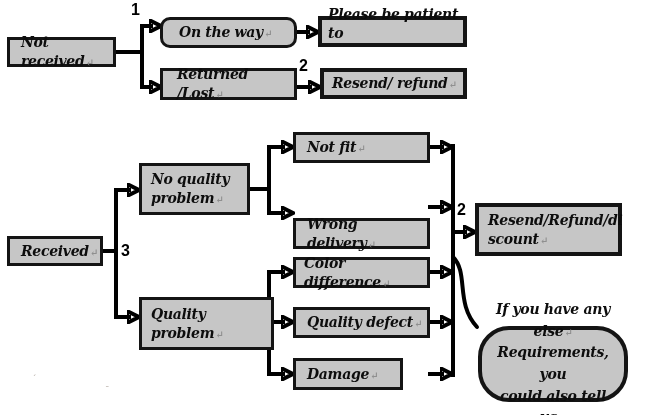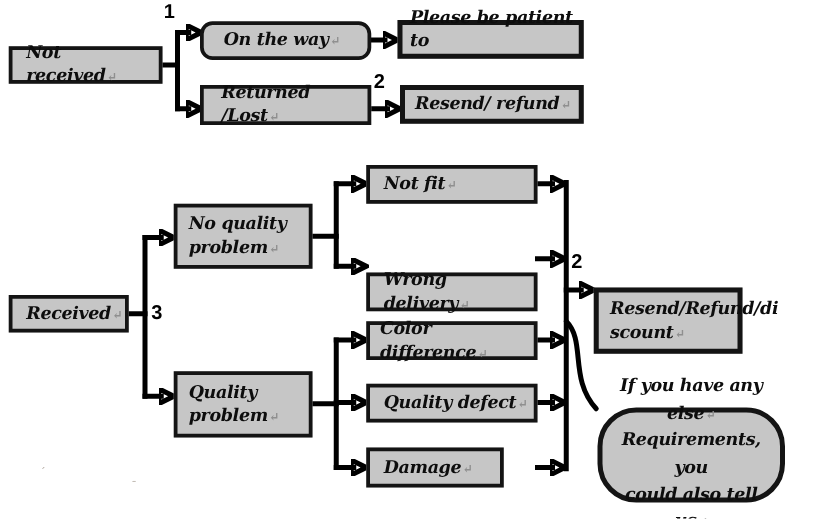--- a/index.html
+++ b/index.html
@@ -80,21 +80,21 @@
     <path d="M453 146 V375"></path>
     <path d="M430 147 H442" marker-end="url(#ah)"></path>
     <path d="M430 207 H442" marker-end="url(#ah)"></path>
     <path d="M430 272 H442" marker-end="url(#ah)"></path>
     <path d="M430 322 H442" marker-end="url(#ah)"></path>
     <path d="M430 374 H442" marker-end="url(#ah)"></path>
     <path d="M453 232 H465" marker-end="url(#ah)"></path>
     <path class="curve" d="M453 257 C469 273,455 303,477 327"></path>
   </svg>
 
-  <div class="box" style="left:7px;top:37px;width:123px;height:30px;">
+  <div class="box" style="left:7px;top:37px;width:109px;height:30px;">
     <span class="inner">Not received<span class="ret">↵</span></span>
   </div>
   <div class="box" style="left:160px;top:17px;width:137px;height:31px;padding-left:16px;border-radius:10px;">
     <span class="inner">On the way<span class="ret">↵</span></span>
   </div>
   <div class="box thick" style="left:318px;top:16px;width:149px;height:31px;padding-left:6px;align-items:flex-end;">
     <span class="inner">Please be patient to</span>
   </div>
   <div class="box" style="left:160px;top:68px;width:137px;height:32px;padding-left:14px;">
     <span class="inner">Returned /Lost<span class="ret">↵</span></span>
@@ -102,41 +102,41 @@
   <div class="box thick" style="left:320px;top:68px;width:147px;height:31px;padding-left:8px;">
     <span class="inner">Resend/ refund<span class="ret">↵</span></span>
   </div>
 
   <div class="box" style="left:7px;top:236px;width:96px;height:30px;">
     <span class="inner">Received<span class="ret">↵</span></span>
   </div>
   <div class="box justify" style="left:139px;top:163px;width:111px;height:52px;padding-left:9px;padding-right:9px;">
     <span class="inner">No quality<br>problem<span class="ret">↵</span></span>
   </div>
-  <div class="box" style="left:139px;top:297px;width:111px;height:53px;padding-left:9px;">
+  <div class="box" style="left:139px;top:297px;width:135px;height:53px;padding-left:9px;">
     <span class="inner">Quality<br>problem<span class="ret">↵</span></span>
   </div>
 
   <div class="box" style="left:293px;top:132px;width:137px;height:31px;">
     <span class="inner">Not fit<span class="ret">↵</span></span>
   </div>
   <div class="box" style="left:293px;top:192px;width:137px;height:31px;margin-top:26px;">
     <span class="inner">Wrong delivery<span class="ret">↵</span></span>
   </div>
   <div class="box" style="left:293px;top:257px;width:137px;height:31px;padding-left:8px;">
     <span class="inner">Color difference<span class="ret">↵</span></span>
   </div>
   <div class="box" style="left:293px;top:307px;width:137px;height:31px;">
     <span class="inner">Quality defect<span class="ret">↵</span></span>
   </div>
   <div class="box" style="left:293px;top:358px;width:110px;height:32px;">
     <span class="inner">Damage<span class="ret">↵</span></span>
   </div>
 
-  <div class="box thick" style="left:475px;top:203px;width:119px;height:53px;padding-left:9px;margin-top:27px;">
+  <div class="box thick" style="left:475px;top:203px;width:147px;height:53px;padding-left:9px;">
     <span class="inner">Resend/Refund/di<br>scount<span class="ret">↵</span></span>
   </div>
   <div class="box thick center" style="left:478px;top:326px;width:150px;height:76px;line-height:1.55;border-radius:31px;">
     <span class="inner">If you have any else<span class="ret">↵</span><br>Requirements, you<br>could also tell us<span class="ret">↵</span></span>
   </div>
 
   <div class="numlbl" style="left:131px;top:2px;">1</div>
   <div class="numlbl" style="left:299px;top:58px;">2</div>
   <div class="numlbl" style="left:121px;top:243px;">3</div>
   <div class="numlbl" style="left:457px;top:202px;">2</div>

